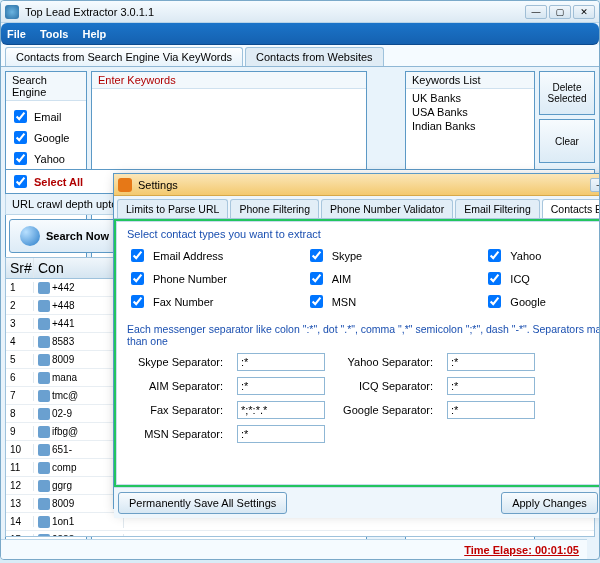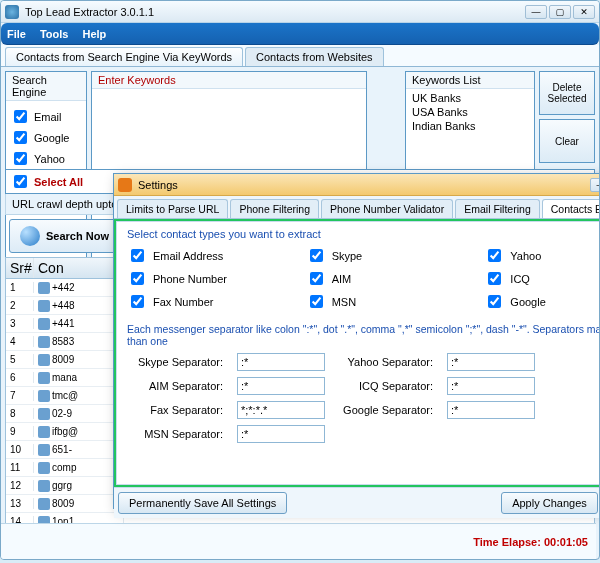--- a/index.html
+++ b/index.html
@@ -49,21 +49,21 @@
 
 .grid { border: 1px solid #9ec2dc; background: #fff; height: 280px; overflow: hidden; }
 .grid-head { display: flex; background: linear-gradient(#f0f6fb, #d5e5f1); border-bottom: 1px solid #9ec2dc; }
 .gh { padding: 2px 4px; border-right: 1px solid #c2d8e8; font-size: 14px; }
 .grid-row { display: flex; border-bottom: 1px solid #e8eef3; height: 18px; align-items: center; }
 .gc { padding: 0 4px; font-size: 10px; overflow: hidden; white-space: nowrap; display: flex; align-items: center; gap: 2px; }
 .c-sr { width: 28px; border-right: 1px solid #e0e8ee; }
 .c-co { width: 90px; border-right: 1px solid #e0e8ee; }
 .mini-icon { width: 12px; height: 12px; border-radius: 2px; background: #6aa0d0; flex-shrink: 0; }
 
-.status-bar { position: absolute; bottom: 0; left: 0; right: 3px; height: 36px; background: #f5fbff; border-top: 1px solid #bcd6e8; font-size: 11px; display: flex; align-items: center; justify-content: flex-end; padding: 0 8px; color: #c00000; font-weight: bold; }
+.status-bar { position: absolute; bottom: 0; left: 0; right: 12px; height: 20px; background: #f5fbff; border-top: 1px solid #bcd6e8; font-size: 11px; display: flex; align-items: center; justify-content: flex-end; padding: 0 8px; color: #c00000; font-weight: bold; text-decoration: underline; }
 
 
 .modal { position: absolute; top: 172px; left: 112px; width: 552px; height: 336px; background: #22c55e; border: 1px solid #5c99c6; box-shadow: 4px 4px 12px rgba(0,0,0,.3); }
 .modal-title { height: 22px; background: linear-gradient(#fbe6b8, #f3c96f); display: flex; align-items: center; padding: 0 4px; border-bottom: 1px solid #d6a84a; }
 .modal-title-icon { width: 14px; height: 14px; background: #e67817; border-radius: 3px; margin-right: 6px; }
 .modal-ctrls { margin-left: auto; display: flex; gap: 2px; }
 .modal-ctrls .win-btn.close { background: linear-gradient(#f58a7a, #d43a24); color: #fff; border-color: #a82b18; }
 
 .modal-tabs { display: flex; padding: 3px 3px 0; background: #eef6fc; border-bottom: 1px solid #a8c6dd; }
 .m-tab { padding: 3px 8px; border: 1px solid #a8c6dd; border-bottom: none; background: #e2eef7; margin-right: 2px; border-radius: 3px 3px 0 0; font-size: 10.5px; cursor: pointer; }

